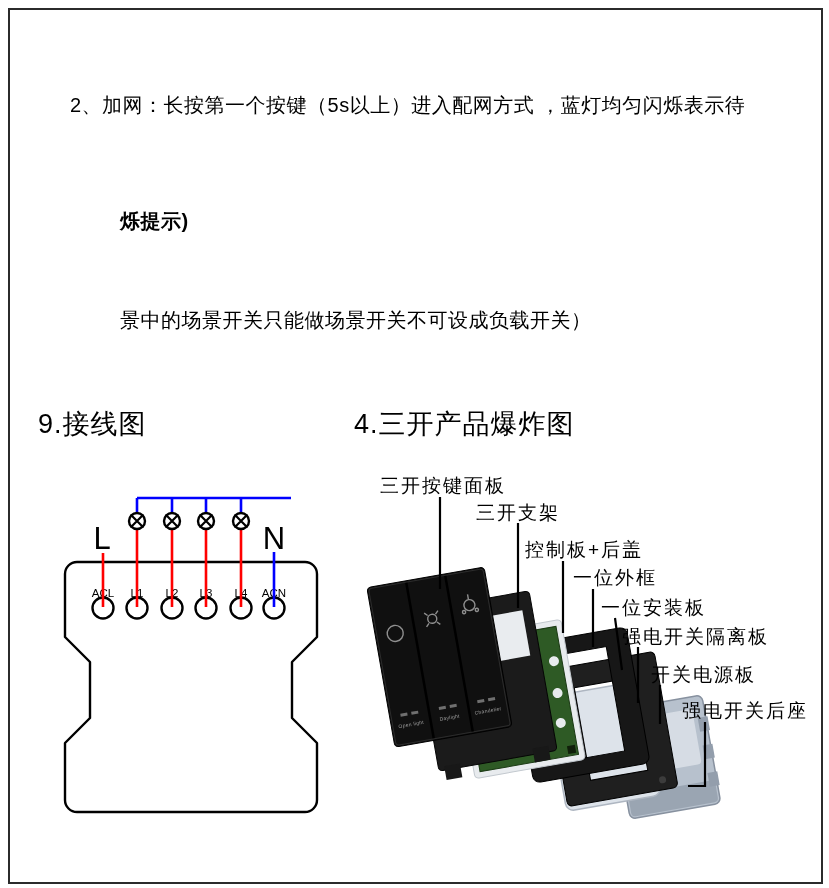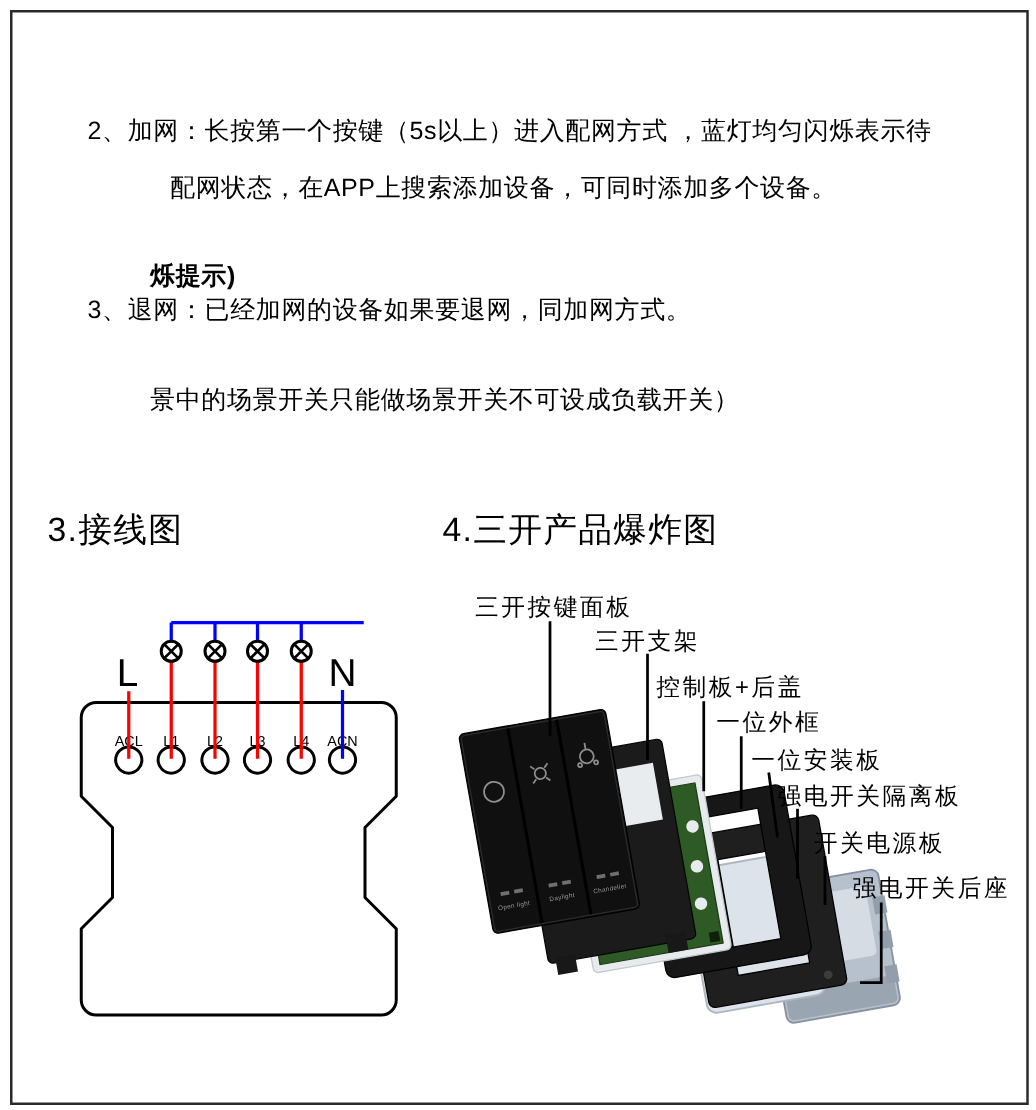--- a/index.html
+++ b/index.html
@@ -35,26 +35,24 @@
   .key-caption{font-size:5px;fill:#9a9a9a;text-anchor:middle;letter-spacing:0.3px;}
   .cap-dash{fill:#6f6f6f;}
 </style>
 </head>
 <body>
 
 <div class="page">
   <div class="page-border"></div>
 
   <div class="ins-line" style="left:70px;top:93px">2、加网：长按第一个按键（5s以上）进入配网方式 ，蓝灯均匀闪烁表示待</div>
-  <div class="ins-line" style="left:136px;top:139px">配网状态，在APP上搜索添加设备，可同时添加多个设备。</div>
   <div class="ins-line bold" style="left:120px;top:209px">烁提示)</div>
-  <div class="ins-line" style="left:70px;top:236px">3、退网：已经加网的设备如果要退网，同加网方式。</div>
   <div class="ins-line" style="left:120px;top:308px">景中的场景开关只能做场景开关不可设成负载开关）</div>
 
-  <div class="section-title" style="left:38px;top:409px">3.接线图</div>
+  <div class="section-title" style="left:38px;top:409px">9.接线图</div>
   <div class="section-title" style="left:354px;top:409px">4.三开产品爆炸图</div>
 
   <svg style="left:45px;top:478px" width="300" height="355" viewBox="45 478 300 355">
 
     <path class="outline" d="M 77,562 H 305 A 12,12 0 0 1 317,574 V 637 L 292,662 V 718 L 317,743 V 800 A 12,12 0 0 1 305,812 H 77 A 12,12 0 0 1 65,800 V 743 L 90,718 V 662 L 65,637 V 574 A 12,12 0 0 1 77,562 Z"></path>
 
     <circle class="term-circle" cx="103" cy="608" r="10.5"></circle>
     <circle class="term-circle" cx="137" cy="608" r="10.5"></circle>
     <circle class="term-circle" cx="172" cy="608" r="10.5"></circle>
     <circle class="term-circle" cx="206" cy="608" r="10.5"></circle>

